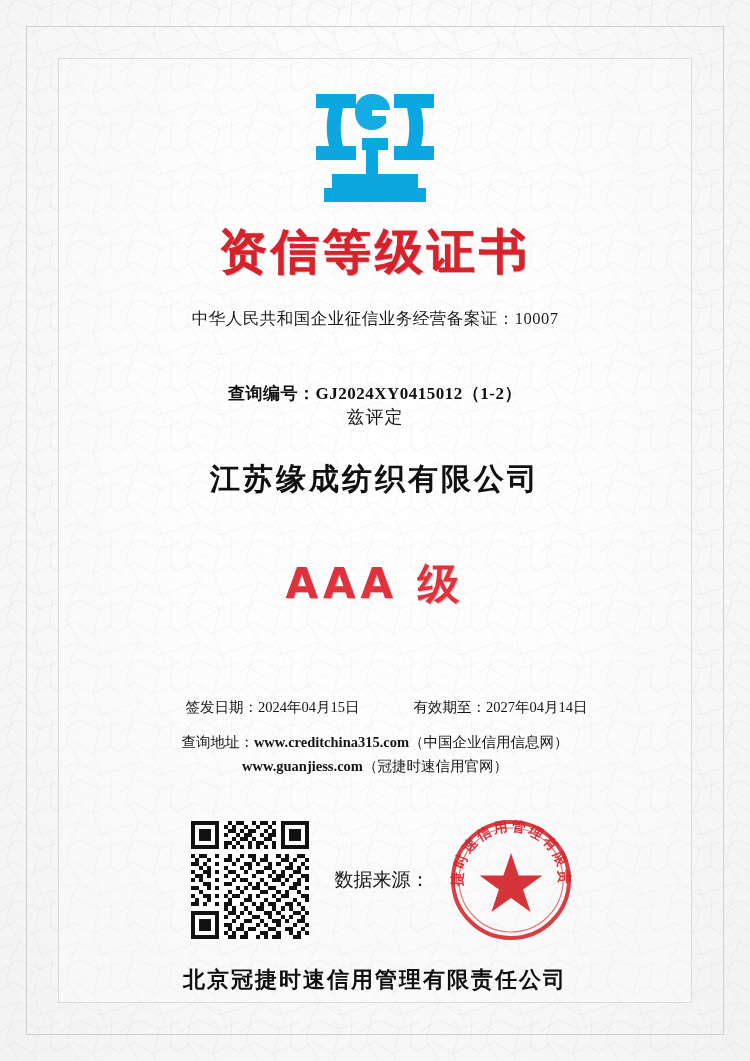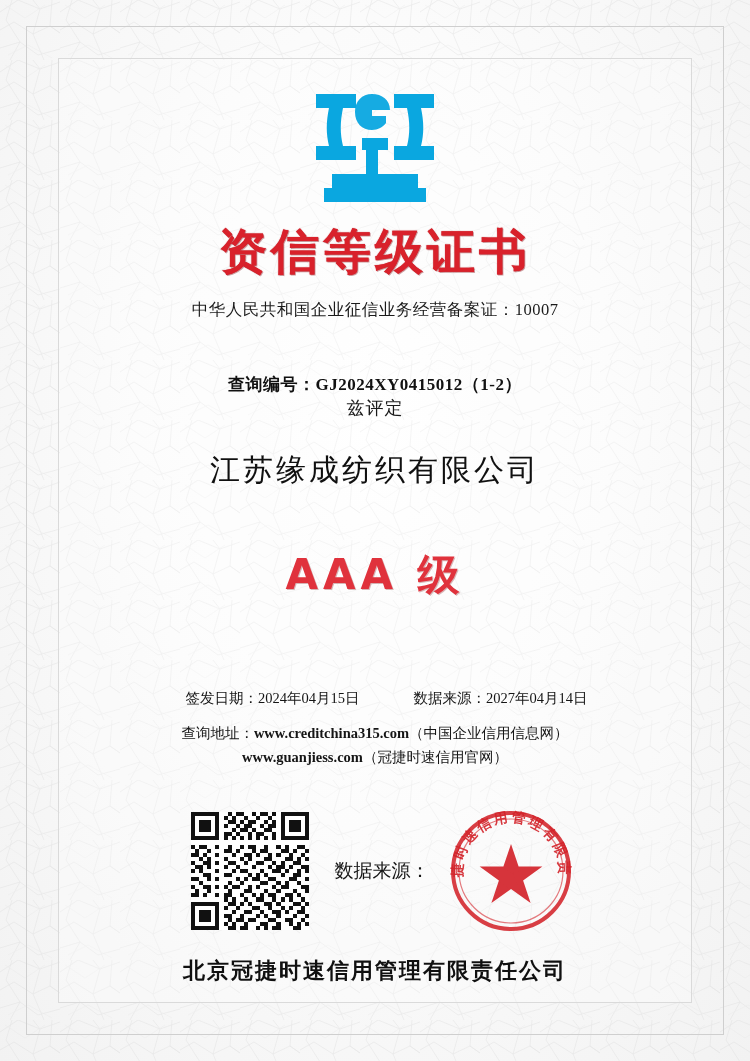--- a/index.html
+++ b/index.html
@@ -76,21 +76,21 @@
     font-weight: bold;
     font-size: 48px;
     letter-spacing: 4px;
     color: #d9212b;
     text-shadow:
       0 0 1px #b5161f,
       1px 1px 0 rgba(120,10,15,0.35);
   }
 
   .subtitle {
-    margin-top: 15px;
+    margin-top: 24px;
     font-family: "Liberation Serif", serif;
     font-size: 16.5px;
     color: #1a1a1a;
     letter-spacing: 0.5px;
   }
 
   .query-no {
     margin-top: 52px;
     font-family: "Liberation Serif", serif;
     font-weight: bold;
@@ -101,21 +101,21 @@
 
   .hereby {
     font-size: 18px;
     color: #1a1a1a;
     letter-spacing: 1px;
   }
 
   .company-name {
     margin-top: 30px;
     font-family: "DejaVu Sans", "Liberation Sans", sans-serif;
-    font-weight: normal;
+    font-weight: bold;
     font-size: 30px;
     letter-spacing: 3px;
     color: #101010;
   }
 
   .grade {
     margin-top: 56px;
     font-family: "DejaVu Sans", "Liberation Sans", sans-serif;
     font-weight: bold;
     font-size: 42px;
@@ -224,21 +224,21 @@
     <div class="query-no">查询编号：GJ2024XY0415012（1-2）</div>
 
     <div class="hereby">兹评定</div>
 
     <div class="company-name">江苏缘成纺织有限公司</div>
 
     <div class="grade">AAA 级</div>
 
     <div class="dates">
       <span class="date-item">签发日期：2024年04月15日</span>
-      <span class="date-item">数据来源：2027年04月14日</span>
+      <span class="date-item">有效期至：2027年04月14日</span>
     </div>
 
     <div class="urls">
       <div>
         <span>查询地址：</span><span class="url">www.creditchina315.com</span><span>（中国企业信用信息网）</span>
       </div>
       <div>
         <span class="url">www.guanjiess.com</span><span>（冠捷时速信用官网）</span>
       </div>
     </div>

